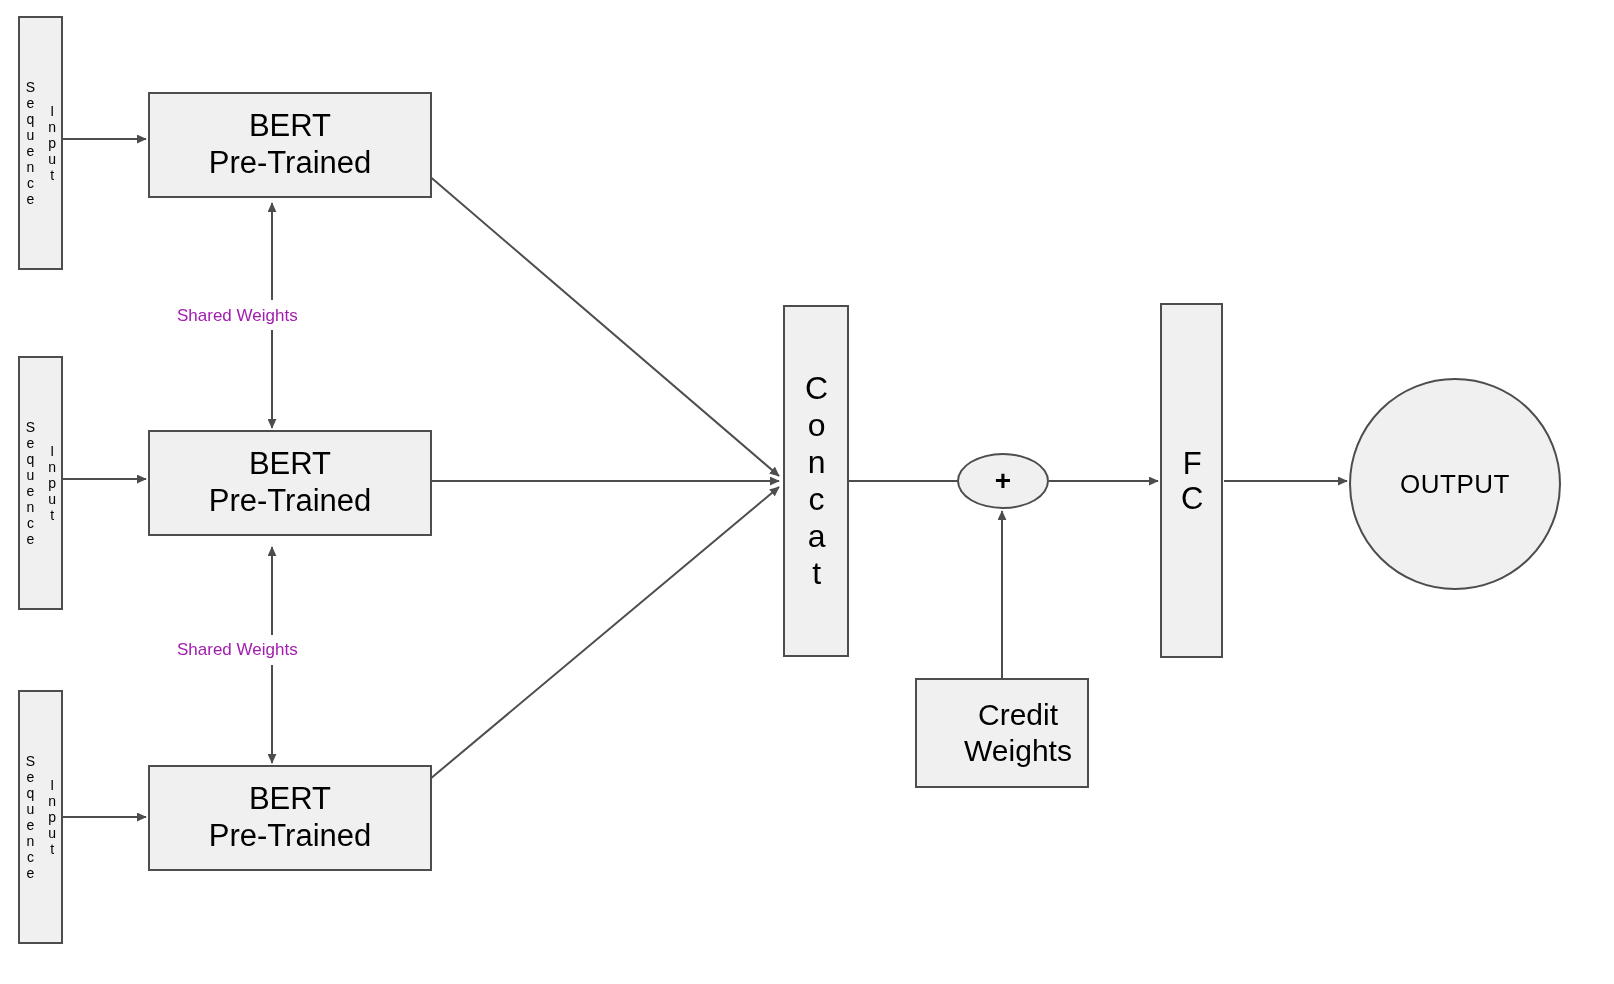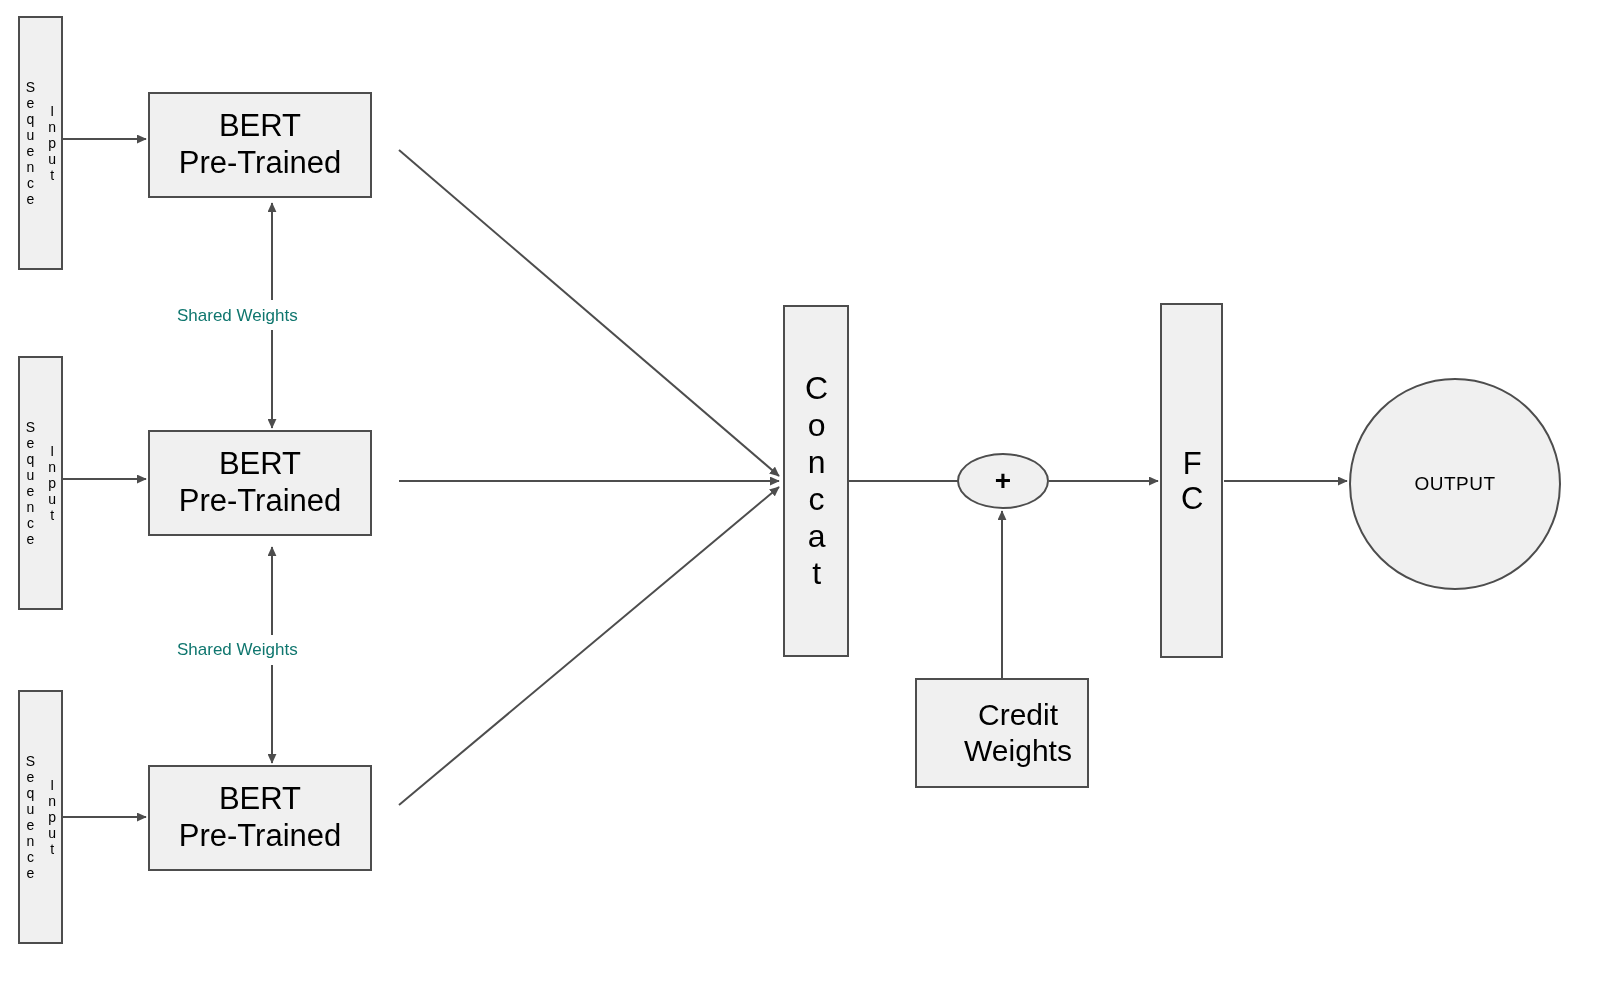--- a/index.html
+++ b/index.html
@@ -45,21 +45,21 @@
     line-height: 1.55;
     letter-spacing: 0px;
     font-family: "Liberation Sans", sans-serif;
     writing-mode: vertical-rl;
     text-orientation: upright;
     white-space: pre;
     color: #000;
   }
   
   .bert {
-    width: 224px;
+    width: 284px;
     height: 106px;
     flex-direction: column;
     font-size: 31px;
     line-height: 1.18;
   }
   .bert .l1, .bert .l2 { display: block; }
   
   .concat {
     width: 66px;
     height: 352px;
@@ -92,37 +92,37 @@
     font-size: 28px;
     font-weight: bold;
     line-height: 1;
   }
   
   .output-node {
     width: 212px;
     height: 212px;
     border-radius: 50%;
     border-width: 2px;
-    font-size: 19px;
+    font-size: 26px;
     letter-spacing: 0.5px;
   }
   
   .credit {
     width: 174px;
     height: 110px;
     flex-direction: column;
     font-size: 30px;
     line-height: 1.2;
     padding-left: 32px;
   }
   
   .edge-label {
     position: absolute;
     font-size: 17px;
-    color: #0f766e;
+    color: #a21caf;
     white-space: nowrap;
     font-family: "Liberation Sans", sans-serif;
   }
 </style>
 </head>
 <body>
 
 <div id="canvas">
 
   <svg id="wires" viewBox="0 0 1614 984" xmlns="http://www.w3.org/2000/svg">

